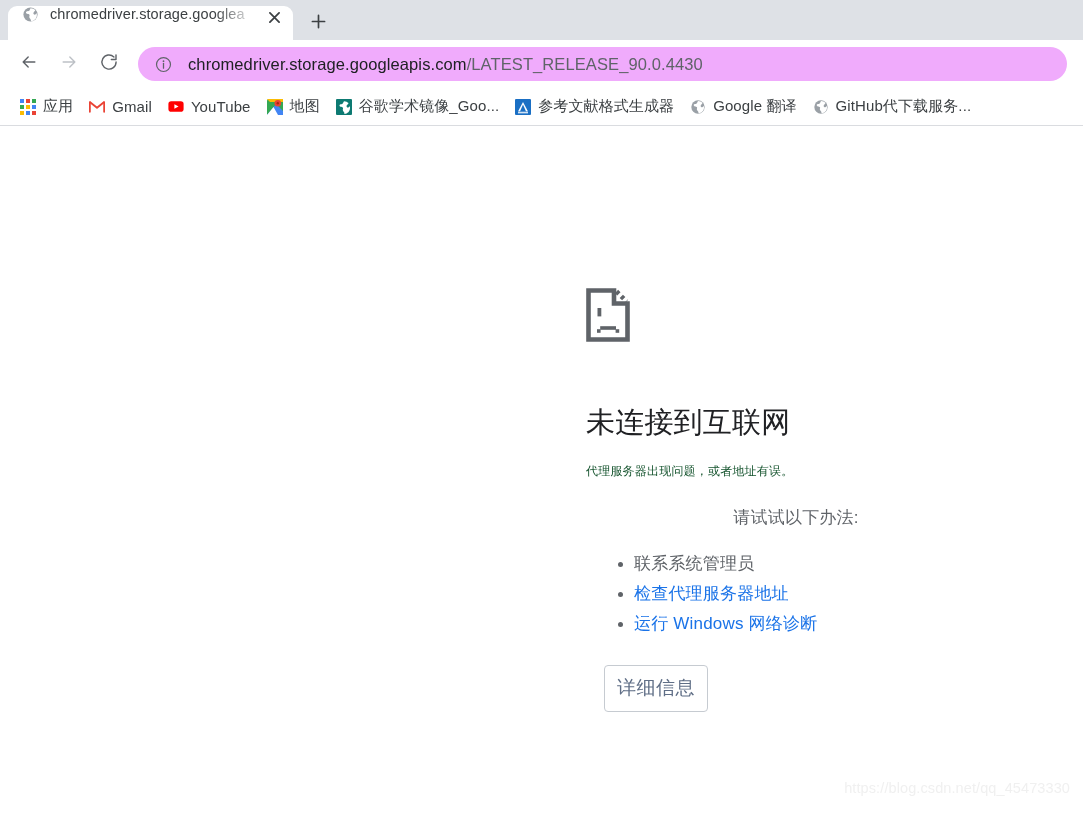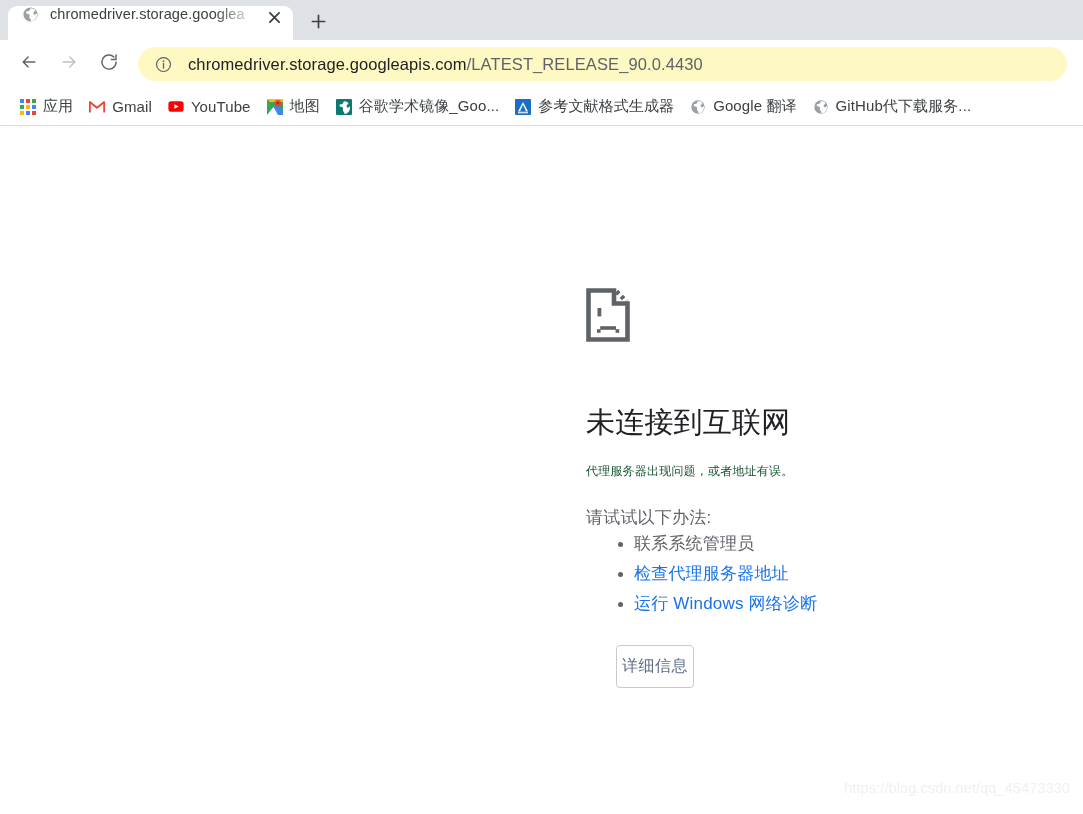--- a/index.html
+++ b/index.html
@@ -99,21 +99,21 @@
     display: flex;
     align-items: center;
     justify-content: center;
     margin-right: 6px;
     border-radius: 50%;
   }
 
   .omnibox {
     flex: 1;
     height: 34px;
-    background: #fef9c3;
+    background: #f0abfc;
     border-radius: 17px;
     display: flex;
     align-items: center;
     padding: 0 16px;
     margin-left: 6px;
     margin-right: 6px;
   }
 
   .omnibox-info {
     width: 18px;
@@ -215,22 +215,23 @@
     font-size: 12px;
     color: #14532d;
     line-height: 1.5;
     margin-bottom: 26px;
     letter-spacing: 0.2px;
   }
 
   .err-suggest-head {
     font-size: 17px;
     color: #5f6368;
-    margin-bottom: 0;
+    margin-bottom: 20px;
     letter-spacing: 0.2px;
+    text-align: center;
   }
 
   .err-list {
     list-style: disc;
     margin: 0 0 26px 48px;
     padding: 0;
   }
 
   .err-list li {
     font-size: 17px;
@@ -247,27 +248,27 @@
 
   .err-code {
     font-size: 13.5px;
     color: #7a7d80;
     letter-spacing: 0.3px;
     margin-bottom: 62px;
   }
 
   .details-btn {
     display: inline-block;
-    font-size: 16px;
+    font-size: 19px;
     color: #5f6e86;
     background: #ffffff;
     border: 1px solid #c6cbd1;
     border-radius: 4px;
-    padding: 10px 5px;
-    margin-left: 30px;
+    padding: 10px 12px;
+    margin-left: 18px;
     letter-spacing: 0.5px;
     cursor: pointer;
     font-family: inherit;
     line-height: 1.3;
   }
 
   .watermark {
     position: absolute;
     right: 13px;
     bottom: 18px;

